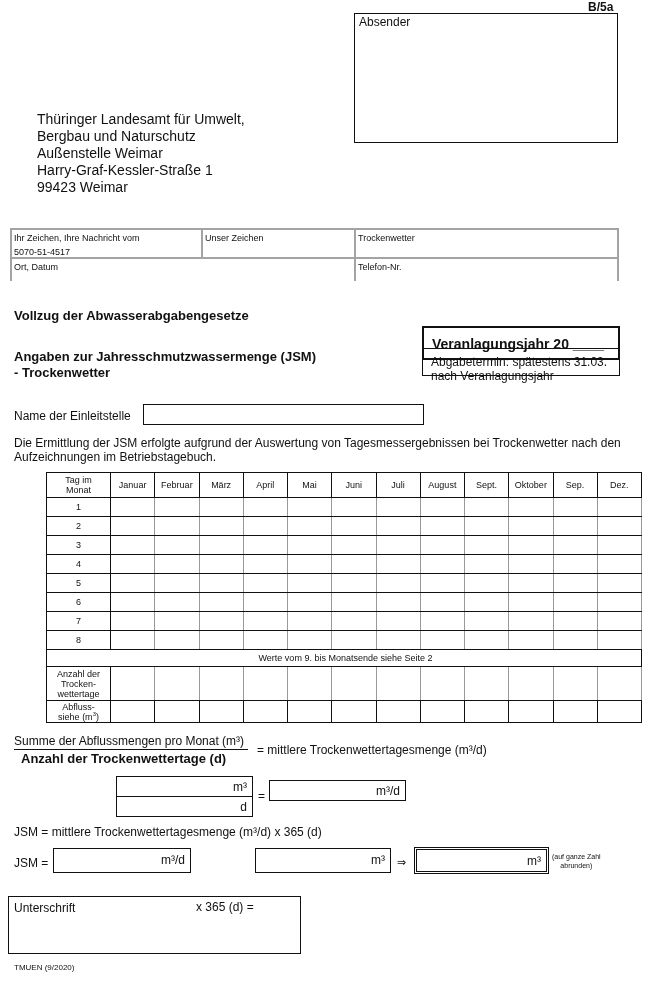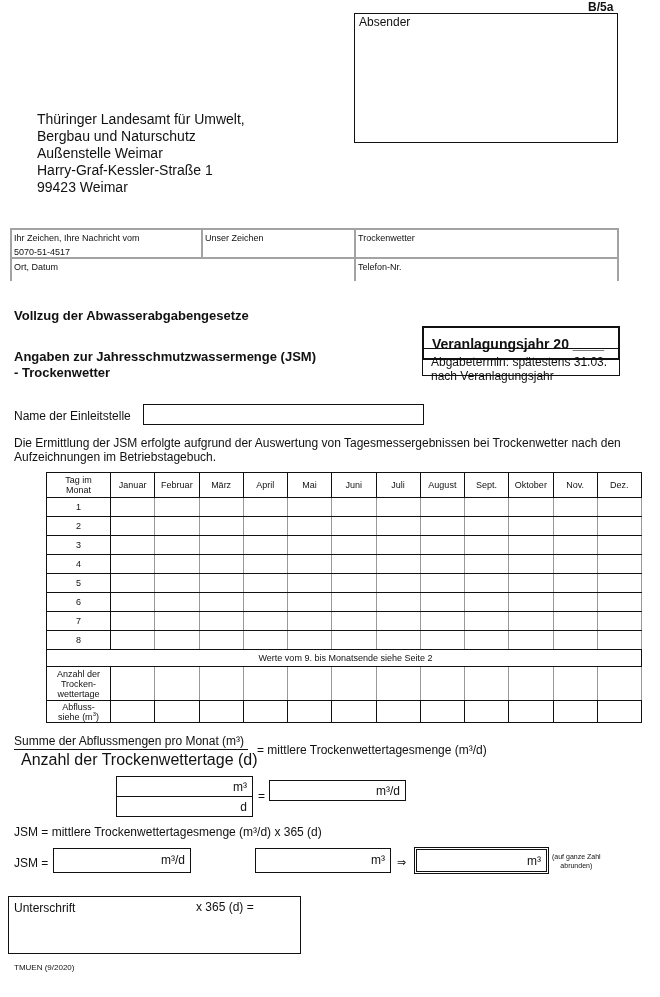--- a/index.html
+++ b/index.html
@@ -35,21 +35,21 @@
   #data-table th { height: 24px; line-height: 10px; }
   #data-table tr.day td { height: 18px; }
   #data-table td.colv { border-left-color: #999; border-right-color: #999; }
   #data-table td.note { text-align: center; padding-left: 3px; height: 16px; }
   #data-table tr.cnt td { height: 33px; line-height: 10px; }
   #data-table tr.flow td { height: 21px; line-height: 10px; }
   sup { font-size: 0.65em; line-height: 0; }
 
   #frac-top { left: 14px; top: 734px; font-size: 12px; }
   #frac-line { left: 14px; top: 749px; width: 234px; height: 0; border-top: 1px solid #111; }
-  #frac-bottom { left: 21px; top: 751px; font-size: 16px; }
+  #frac-bottom { left: 21px; top: 751px; font-size: 13px; font-weight: bold; }
   #frac-result { left: 257px; top: 743px; font-size: 12px; }
 
   #calc-box-num { left: 116px; top: 776px; width: 137px; height: 21px; border: 1px solid #111; box-sizing: border-box; }
   #calc-box-den { left: 116px; top: 796px; width: 137px; height: 21px; border: 1px solid #111; box-sizing: border-box; }
   .unit-r { position: absolute; right: 5px; bottom: 2px; font-size: 12px; }
   #calc-eq { left: 258px; top: 789px; font-size: 12px; }
   #calc-box-avg { left: 269px; top: 780px; width: 137px; height: 21px; border: 1px solid #111; box-sizing: border-box; }
 
   #jsm-formula { left: 14px; top: 825px; font-size: 12px; }
 
@@ -138,21 +138,21 @@
     <th>Januar</th>
         <th>Februar</th>
         <th>März</th>
         <th>April</th>
         <th>Mai</th>
         <th>Juni</th>
         <th>Juli</th>
         <th>August</th>
         <th>Sept.</th>
         <th>Oktober</th>
-        <th>Nov.</th>
+        <th>Sep.</th>
         <th>Dez.</th>
       </tr>
   </thead>
   <tbody id="table-body">
       <tr class="day">
         <td>1</td>
         <td class="colv"></td>
         <td class="colv"></td>
         <td class="colv"></td>
         <td class="colv"></td>

